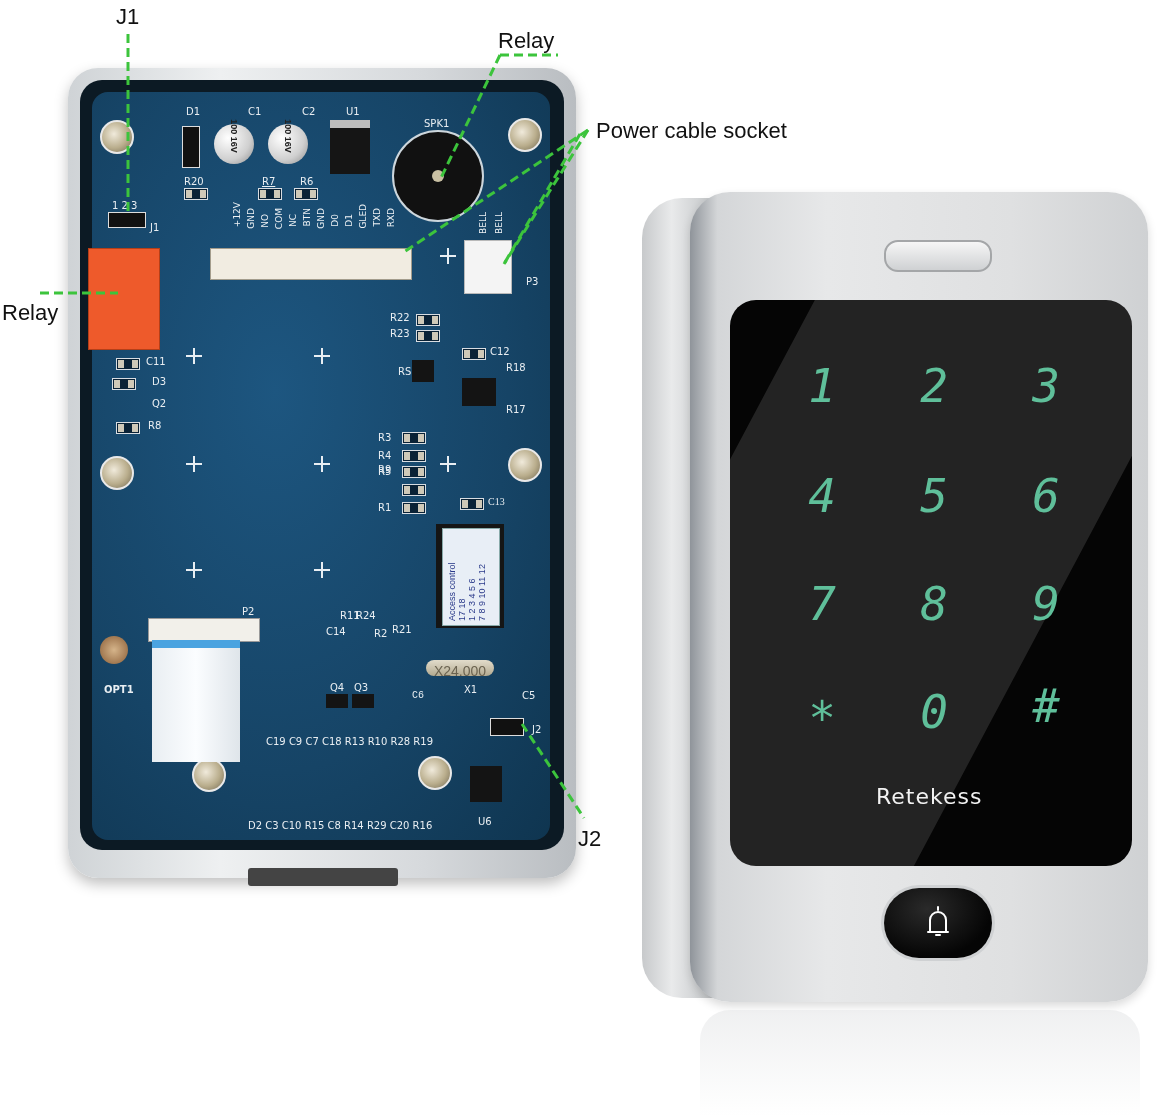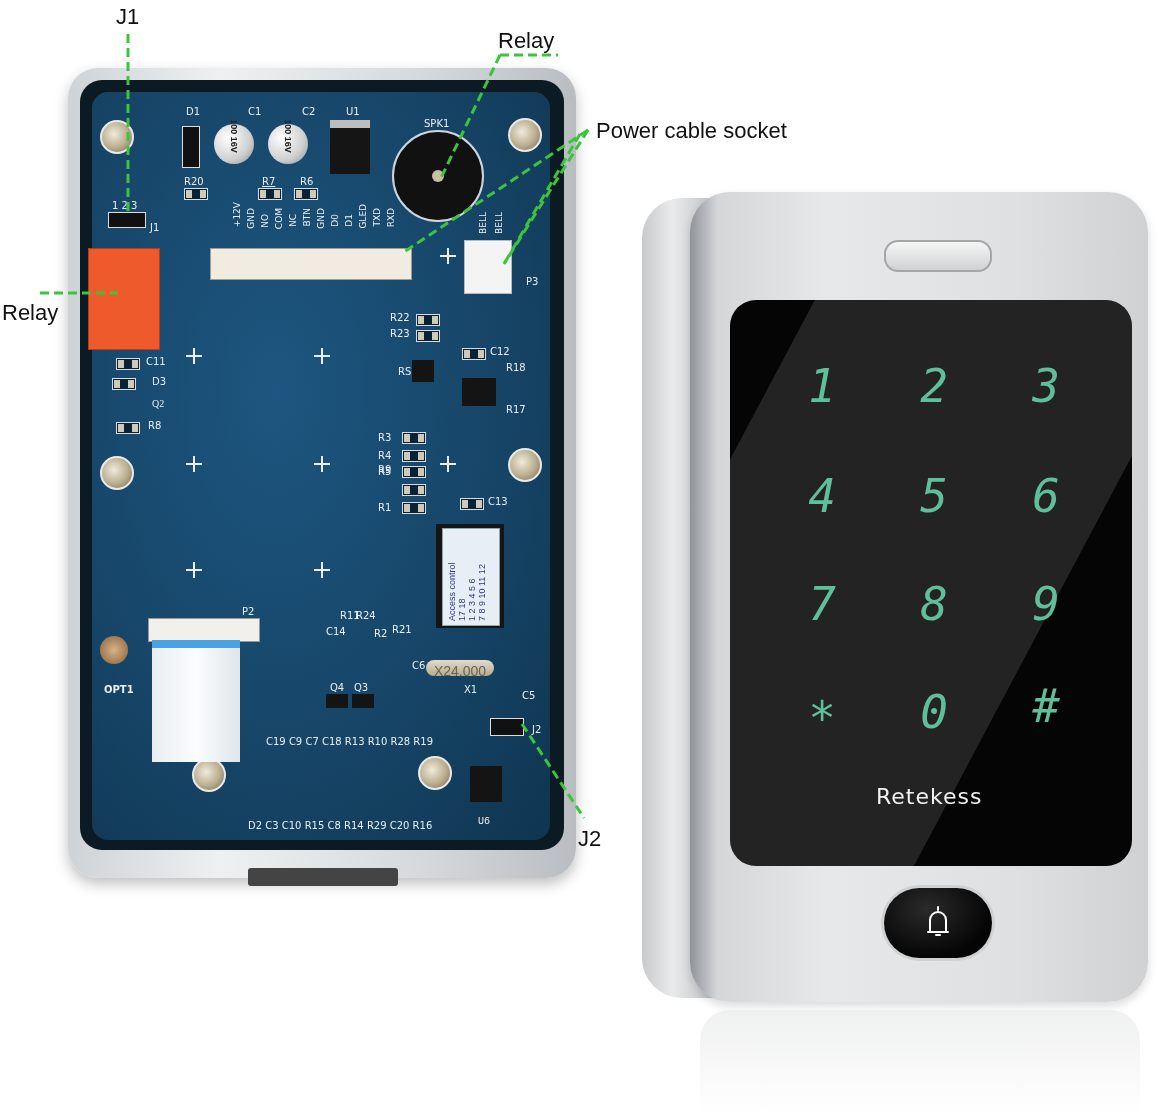--- a/index.html
+++ b/index.html
@@ -89,21 +89,21 @@
 
 <div class="silk" style="left:112px;top:200px;">1 2 3</div>
 <div class="abs j1"></div>
 <div class="silk" style="left:150px;top:222px;">J1</div>
 
 <div class="abs relay"></div>
 <div class="silk" style="left:146px;top:356px;">C11</div>
 <div class="smd" style="left:116px;top:358px;"></div>
 <div class="silk" style="left:152px;top:376px;">D3</div>
 <div class="smd" style="left:112px;top:378px;"></div>
-<div class="silk" style="left:152px;top:398px;font-family:Liberation Serif, serif;">Q2</div>
+<div class="silk" style="left:152px;top:398px;">Q2</div>
 <div class="silk" style="left:148px;top:420px;">R8</div>
 <div class="smd" style="left:116px;top:422px;"></div>
 
 <div class="pin-label" style="left:232px;top:202px;">+12V</div>
 <div class="pin-label" style="left:246px;top:208px;">GND</div>
 <div class="pin-label" style="left:260px;top:214px;">NO</div>
 <div class="pin-label" style="left:274px;top:208px;">COM</div>
 <div class="pin-label" style="left:288px;top:214px;">NC</div>
 <div class="pin-label" style="left:302px;top:208px;">BTN</div>
 <div class="pin-label" style="left:316px;top:208px;">GND</div>
@@ -142,35 +142,35 @@
 <div class="silk" style="left:378px;top:432px;">R3</div>
 <div class="smd" style="left:402px;top:432px;"></div>
 <div class="silk" style="left:378px;top:450px;">R4</div>
 <div class="smd" style="left:402px;top:450px;"></div>
 <div class="silk" style="left:378px;top:466px;">R5</div>
 <div class="smd" style="left:402px;top:466px;"></div>
 <div class="silk" style="left:378px;top:464px;">R9</div>
 <div class="smd" style="left:402px;top:484px;"></div>
 <div class="silk" style="left:378px;top:502px;">R1</div>
 <div class="smd" style="left:402px;top:502px;"></div>
-<div class="silk" style="left:488px;top:496px;">C13</div>
+<div class="silk" style="left:488px;top:496px;font-family:Liberation Serif, serif;">C13</div>
 <div class="smd" style="left:460px;top:498px;"></div>
 
 <div class="abs mcu"></div>
 <div class="abs mcu-label">
   <div style="transform:rotate(-90deg);transform-origin:left top;position:absolute;left:4px;top:92px;width:90px;">
     <div>Access control</div>
     <div>17 18</div>
     <div>1 2 3 4 5 6</div>
     <div>7 8 9 10 11 12</div>
   </div>
 </div>
 <div class="abs crystal">X24.000</div>
 <div class="silk" style="left:464px;top:684px;">X1</div>
-<div class="silk" style="left:412px;top:660px;">C6</div>
+<div class="silk" style="left:412px;top:690px;font-family:Liberation Mono, monospace;">C6</div>
 <div class="silk" style="left:522px;top:690px;">C5</div>
 
 <div class="silk" style="left:242px;top:606px;">P2</div>
 <div class="abs ribbon-conn"></div>
 <div class="abs ribbon"></div>
 <div class="abs ldr"></div>
 <div class="silk" style="left:104px;top:684px;font-weight:bold;">OPT1</div>
 
 <div class="silk" style="left:326px;top:626px;">C14</div>
 <div class="silk" style="left:340px;top:610px;">R11</div>
@@ -181,21 +181,21 @@
 <div class="silk" style="left:354px;top:682px;">Q3</div>
 <div class="ic" style="left:326px;top:694px;width:22px;height:14px;"></div>
 <div class="ic" style="left:352px;top:694px;width:22px;height:14px;"></div>
 
 <div class="silk" style="left:266px;top:736px;">C19  C9  C7  C18  R13  R10  R28  R19</div>
 <div class="silk" style="left:248px;top:820px;">D2  C3  C10  R15  C8  R14  R29  C20  R16</div>
 
 <div class="abs j2"></div>
 <div class="silk" style="left:532px;top:724px;">J2</div>
 <div class="ic" style="left:470px;top:766px;width:32px;height:36px;"></div>
-<div class="silk" style="left:478px;top:816px;font-family:Liberation Mono, monospace;">U6</div>
+<div class="silk" style="left:478px;top:816px;">U6</div>
 
 <div class="abs bottom-slot"></div>
 
 <div class="abs dev-side"></div>
 <div class="abs dev-body"></div>
 <div class="abs dev-slot"></div>
 <div class="abs dev-panel"></div>
 
 <div class="key" style="left:792px;top:356px;">1</div>
 <div class="key" style="left:904px;top:356px;">2</div>

